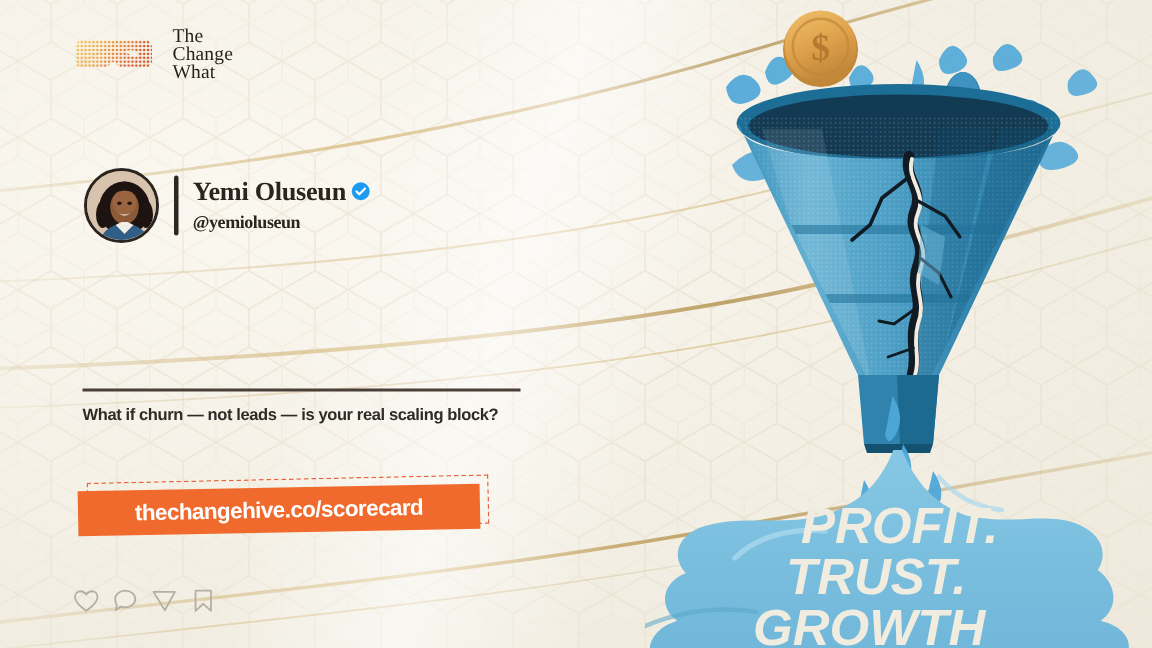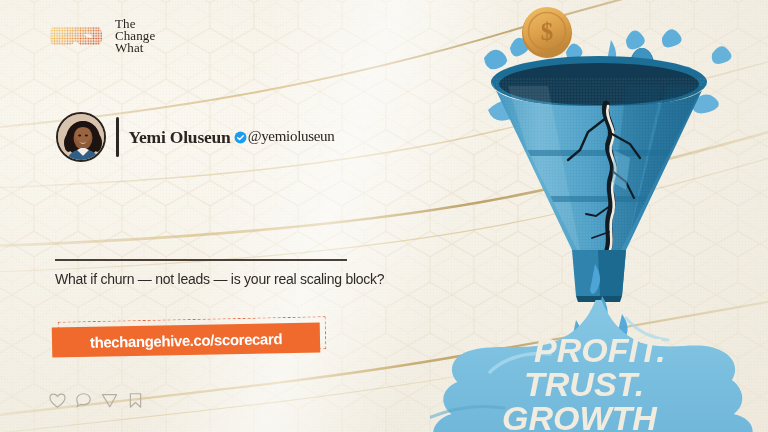--- a/index.html
+++ b/index.html
@@ -35,36 +35,36 @@
   .logo { position:absolute; left:48px; top:18px; display:flex; align-items:center; gap:9px; }
   .logo-mark { width:58px; height:34px; }
   .logo-text { font-family:"Liberation Serif", serif; color:#241f1c;
     font-size:13px; line-height:12.2px; letter-spacing:.1px; }
 
   
   .profile { position:absolute; left:56px; top:112px; display:flex; align-items:center; gap:10px; }
   .avatar { width:50px; height:50px; border-radius:50%; position:relative;
     border:2.2px solid #2a2420; overflow:hidden; background:#caa98d; flex:none; }
   .divider { width:2.5px; height:40px; background:#2e2723; border-radius:2px; }
-  .names { display:flex; gap:1px; }
+  .names { display:flex; flex-direction:column; gap:1px; }
   .name-row { display:flex; align-items:center; gap:3px; }
   .dname { font-family:"Liberation Serif", serif; font-weight:bold; font-size:17.5px;
     color:#2b2520; letter-spacing:-.2px; }
   .verified { width:13px; height:13px; flex:none; }
-  .handle { font-family:"Liberation Serif", serif; font-weight:normal; font-size:15px;
+  .handle { font-family:"Liberation Serif", serif; font-weight:bold; font-size:12px;
     color:#2b2520; letter-spacing:-.3px; line-height:18px; }
 
   
   .headline { position:absolute; left:55px; top:176px; width:420px; }
   .hl-line { font-family:"Liberation Serif", serif; font-weight:bold;
     font-size:41px; line-height:40px; color:#34291f; letter-spacing:.2px; white-space:nowrap; }
   .hl-rule { position:absolute; left:55px; top:259px; width:292px; height:1.6px; background:#4a4038; }
 
   .subtitle { position:absolute; left:55px; top:271px;
-    font-size:14px; font-weight:normal; color:#2f2a26; letter-spacing:-.25px; white-space:nowrap; }
+    font-size:11px; font-weight:bold; color:#2f2a26; letter-spacing:-.25px; white-space:nowrap; }
 
   
   .cta-wrap { position:absolute; left:44px; top:318px; width:290px; height:42px; }
   .cta-ghost { position:absolute; left:14px; top:1px; width:268px; height:33px;
     border:1.4px dashed #e8643a; transform:rotate(-1.2deg); border-radius:1px; }
   .cta-solid { position:absolute; left:8px; top:7px; width:268px; height:30px;
     background:#ef6a2c; transform:rotate(-1.1deg);
     display:flex; align-items:center; justify-content:center; }
   .cta-label { color:#fff; font-size:15px; font-weight:bold; letter-spacing:-.4px; }
 

